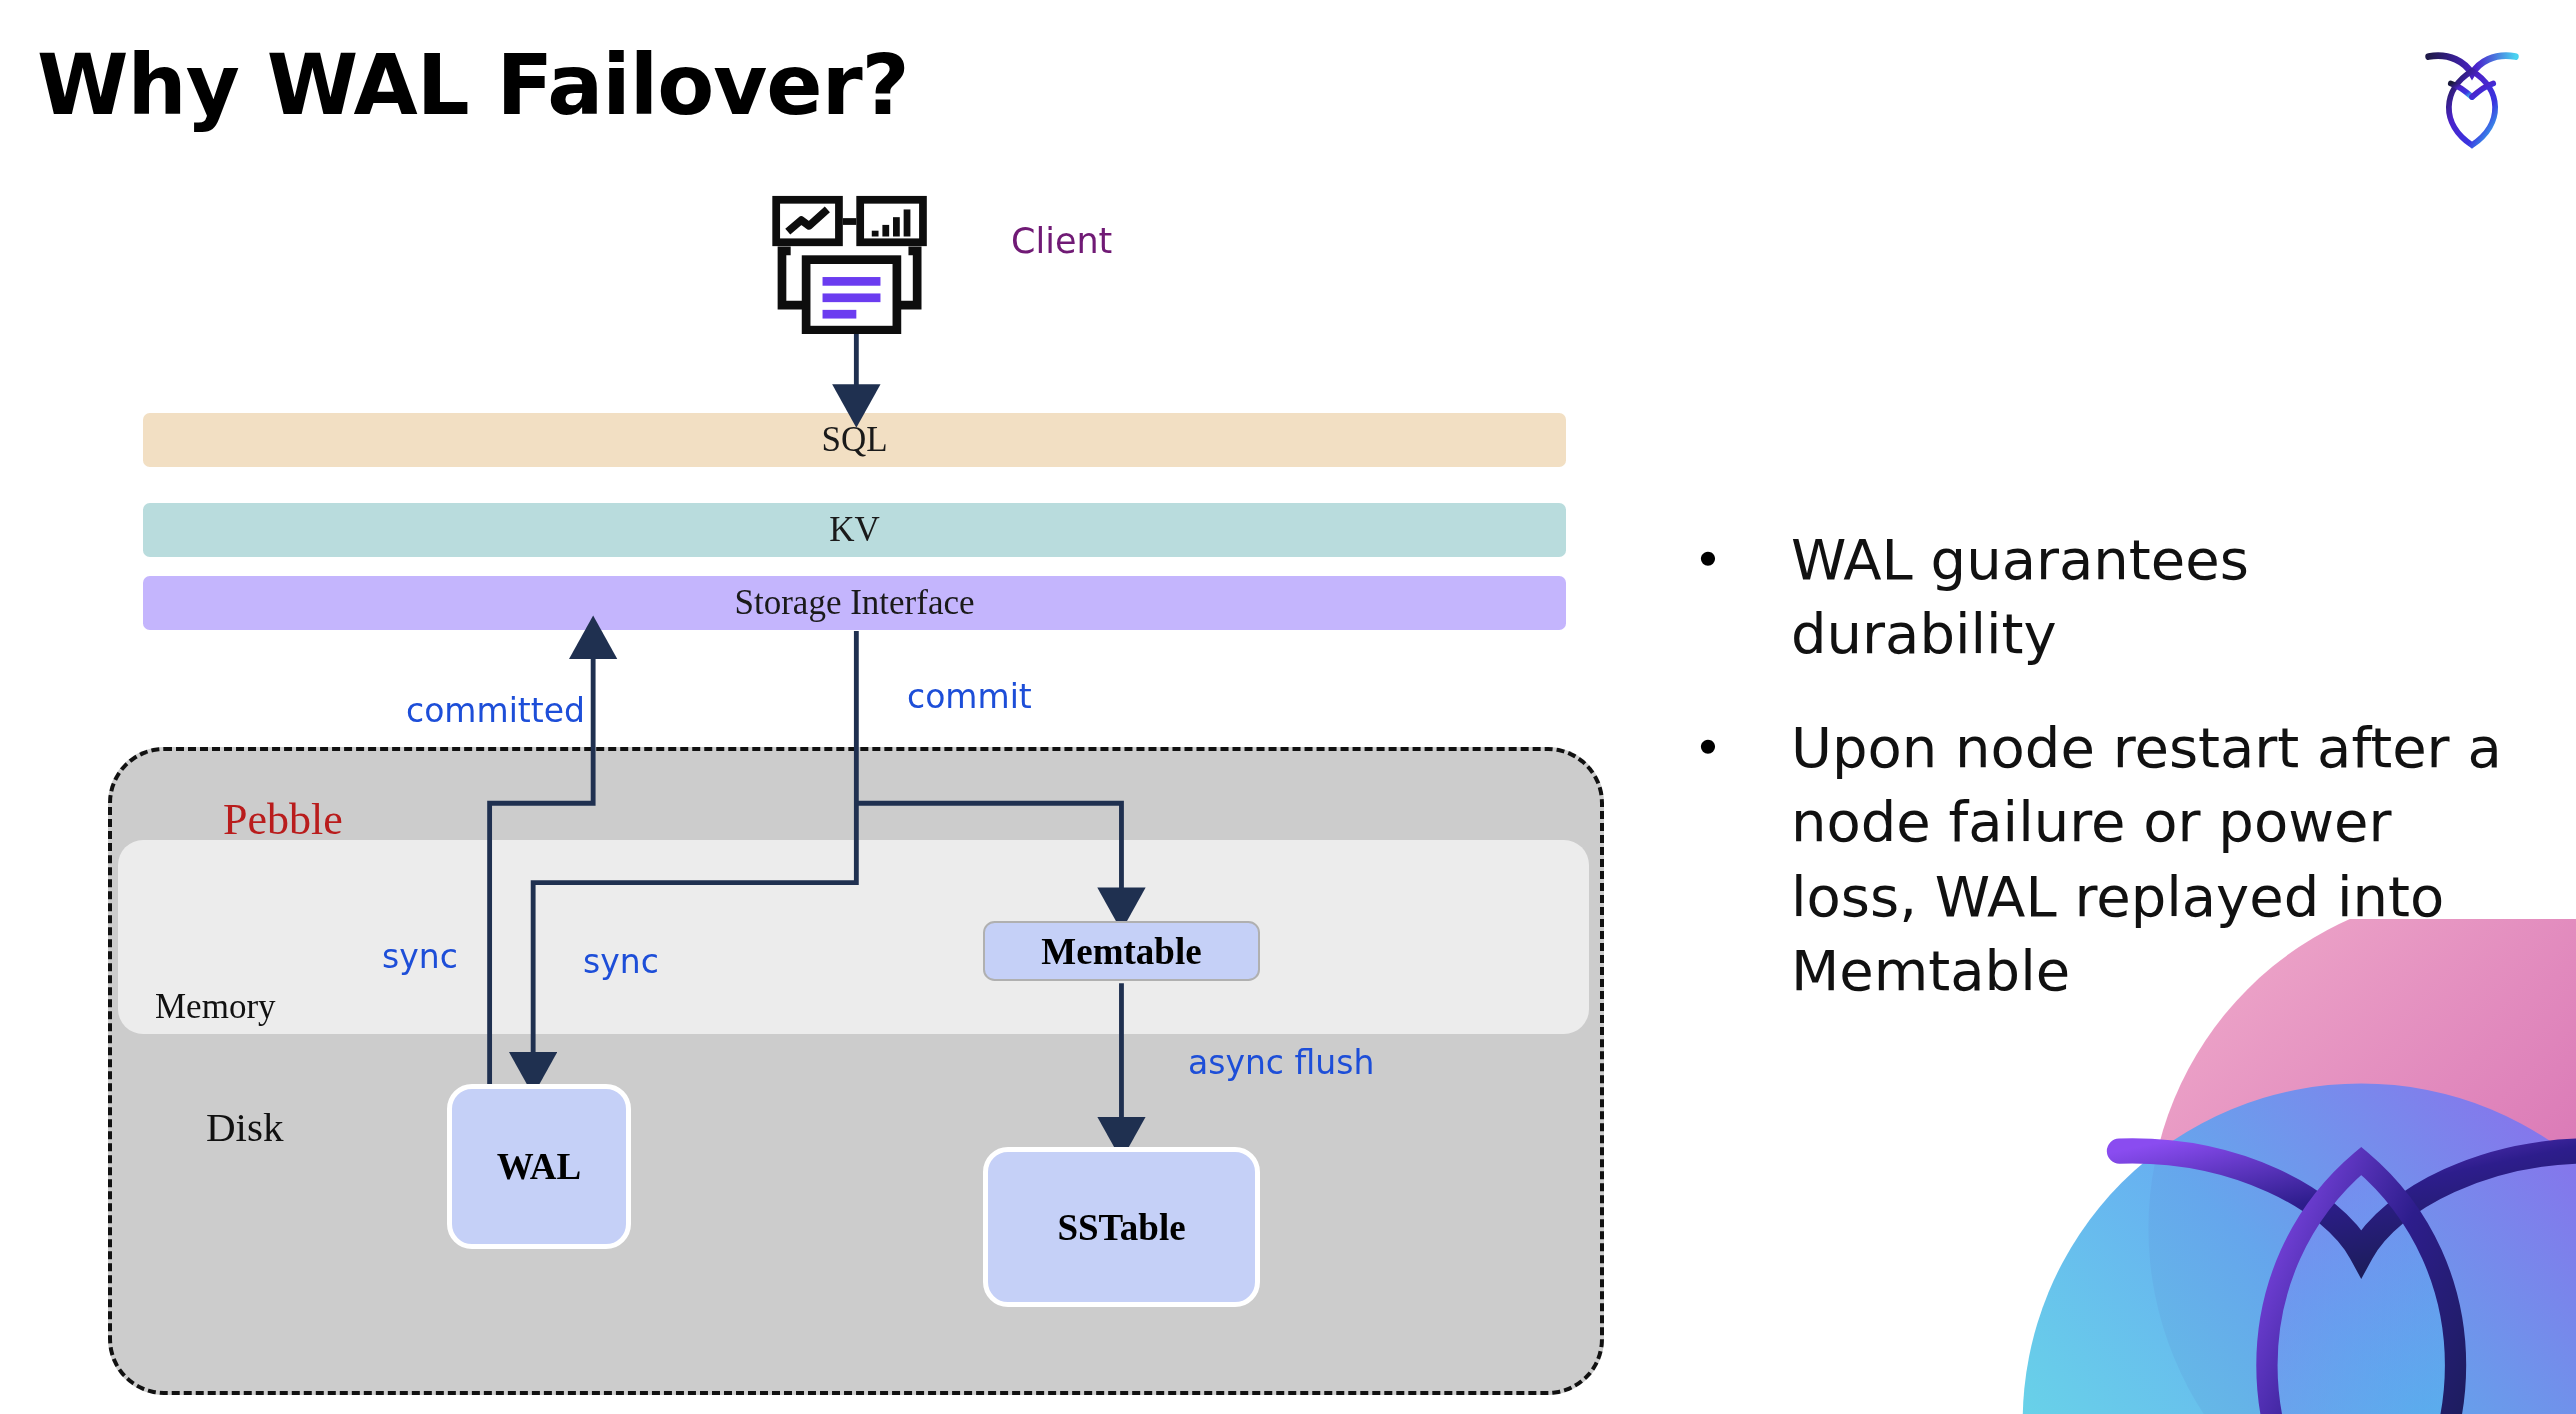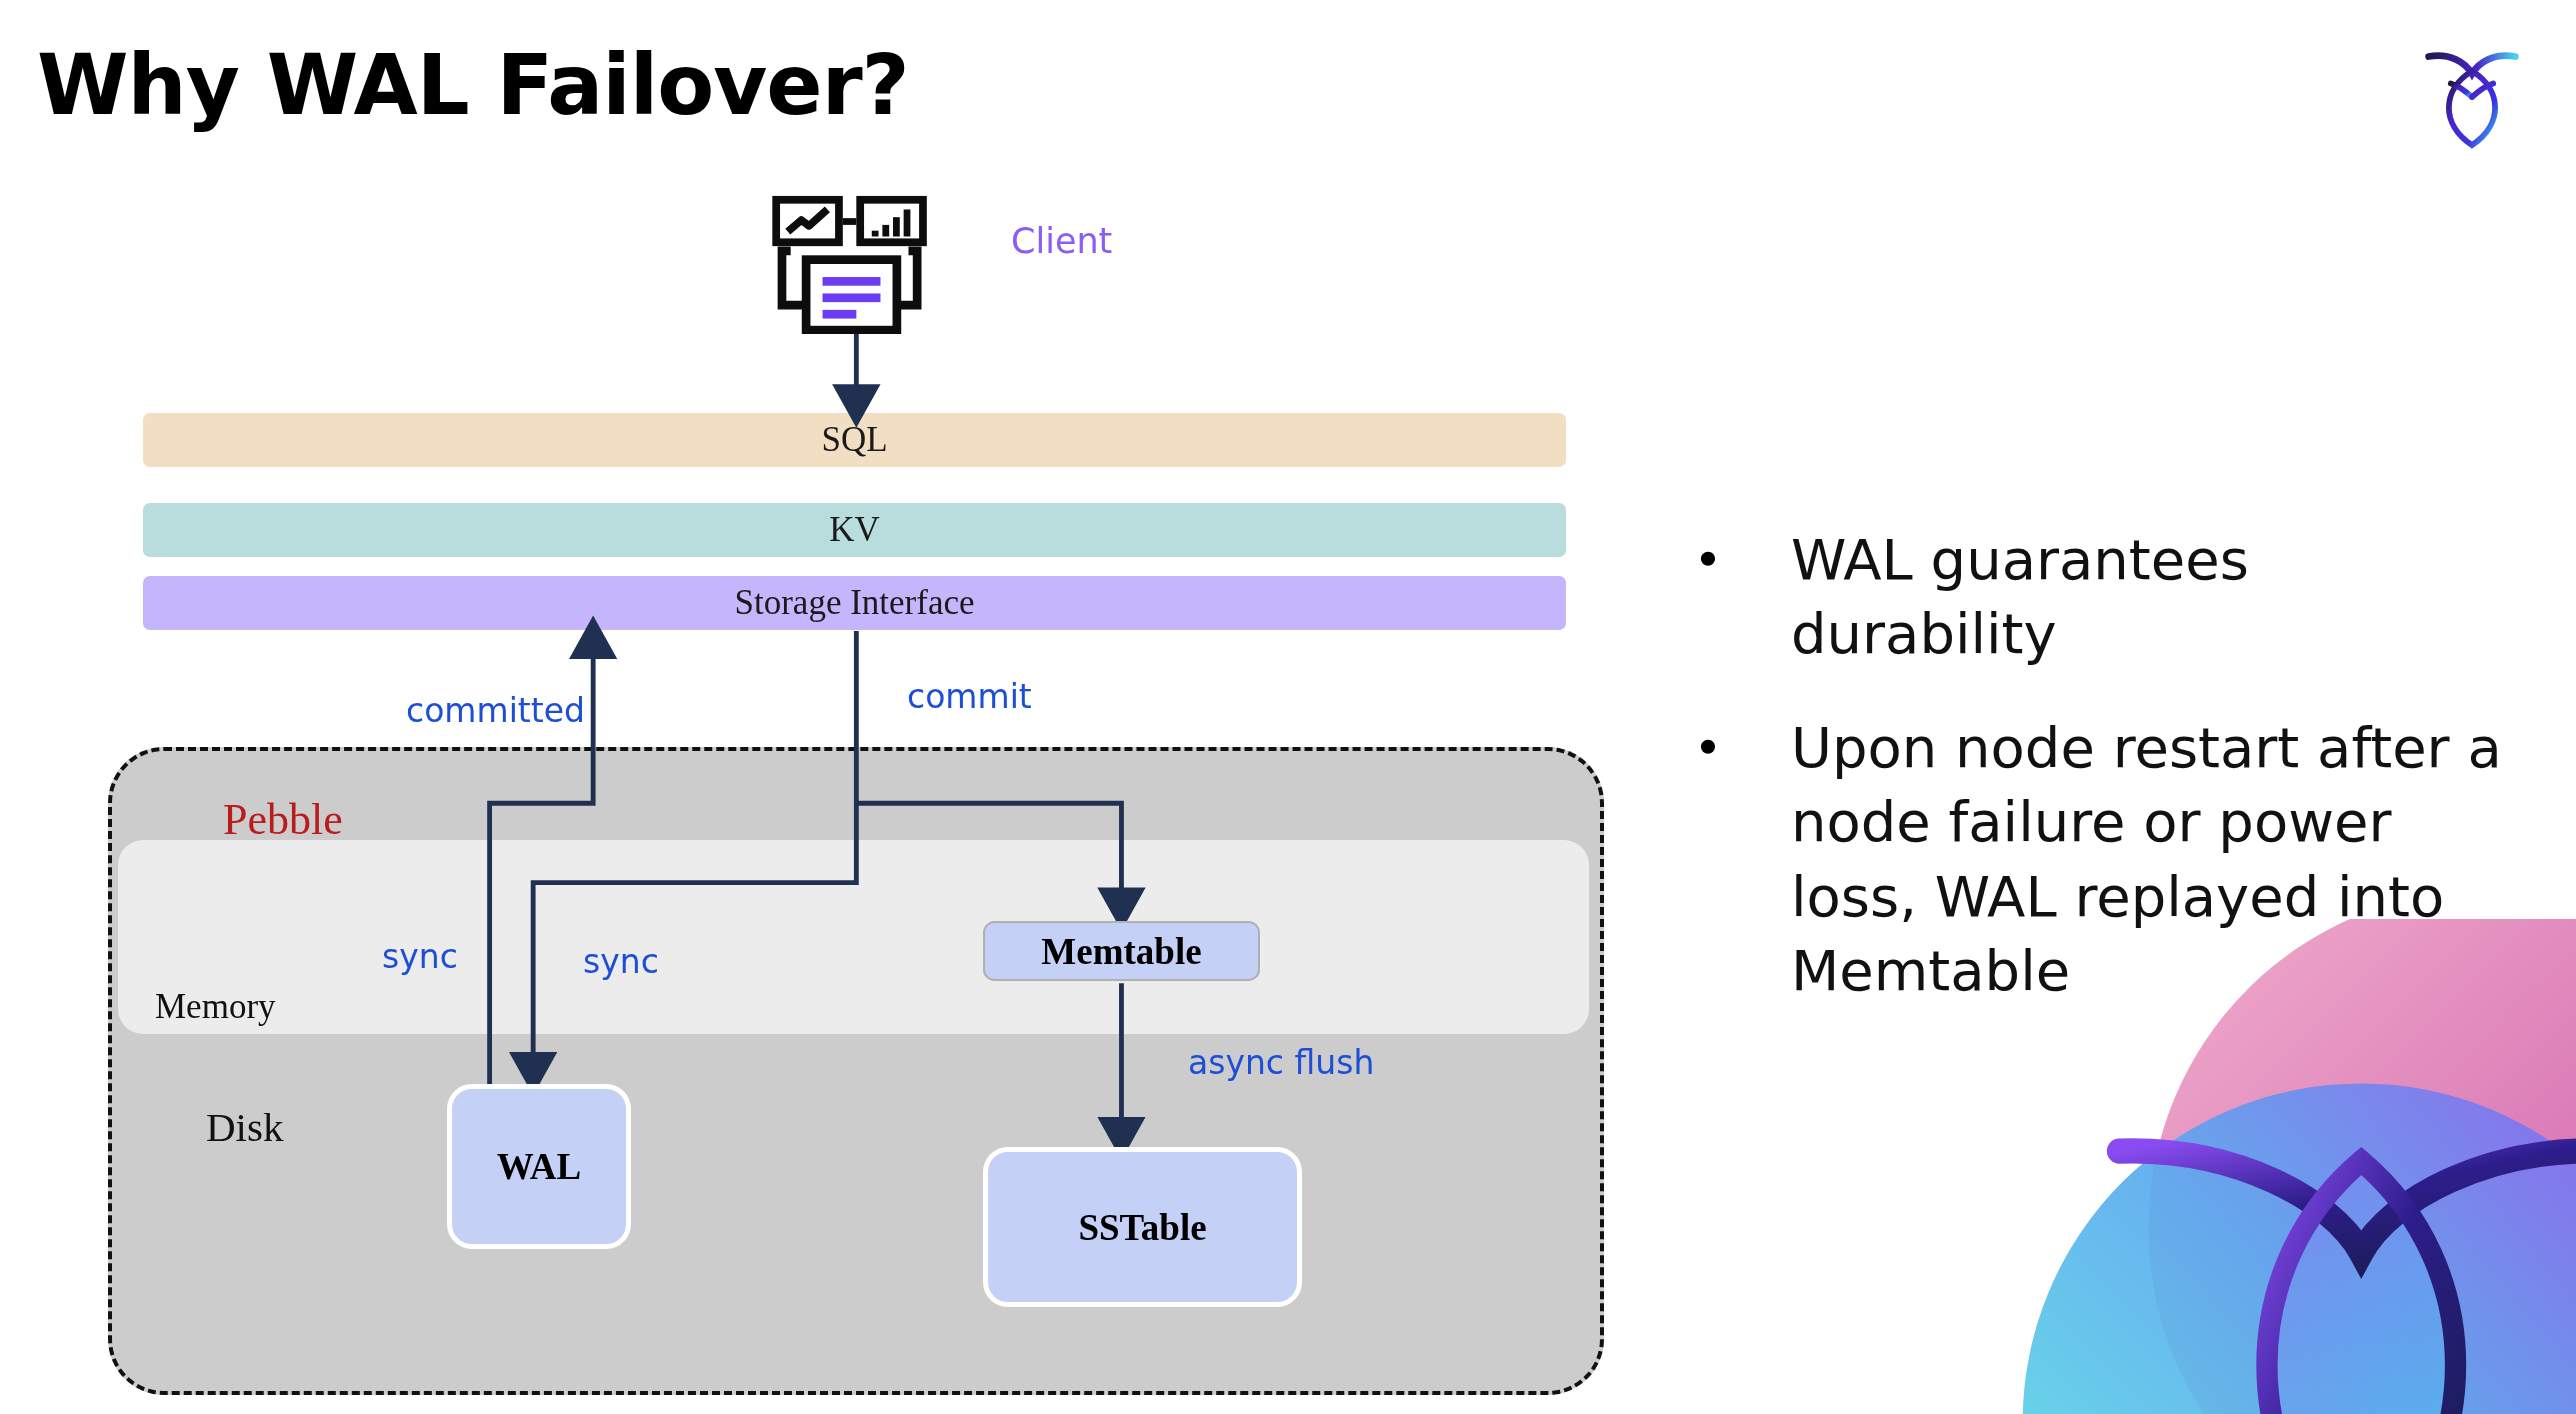--- a/index.html
+++ b/index.html
@@ -23,21 +23,21 @@
              overflow:hidden; pointer-events:none;}
 
   
   #diagram{position:absolute; left:0; top:0; width:1703px; height:1415px;}
 
   
   #client-icon{position:absolute; left:769px; top:194px; width:165px; height:140px;}
   #client-label{
     position:absolute; left:1011px; top:221px;
     font-family:"DejaVu Sans","Liberation Sans",sans-serif;
-    font-size:35px; color:#8b5cf6; white-space:nowrap;
+    font-size:35px; color:#701a75; white-space:nowrap;
   }
 
   
   .layer-bar{
     position:absolute; left:143px; width:1423px; height:54px;
     border-radius:6.8px; display:flex; align-items:center; justify-content:center;
     font-family:"Liberation Serif","DejaVu Serif",serif;
     font-size:35px; color:#1a1a1a;
   }
   #bar-sql{top:413px; background:#f2dfc3;text-align:center;}
@@ -83,21 +83,21 @@
     left:983px; top:921px; width:277px; height:60px;
     border:2.9px solid #b0b0b0; border-radius:11.6px; font-size:37px;
     box-sizing:border-box;
   }
   #node-wal{
     left:447px; top:1084px; width:184px; height:165px;
     border:5.8px solid #ffffff; border-radius:25px; font-size:37px;
     box-sizing:border-box;
   }
   #node-sstable{
-    left:983px; top:1147px; width:319px; height:160px;
+    left:983px; top:1147px; width:277px; height:160px;
     border:5.8px solid #ffffff; border-radius:25px; font-size:37px;
     box-sizing:border-box;
   }
 
   
   .edge-label{
     position:absolute;
     font-family:"DejaVu Sans","Liberation Sans",sans-serif;
     font-size:33px; color:#1d4ed8; white-space:nowrap;
   }

